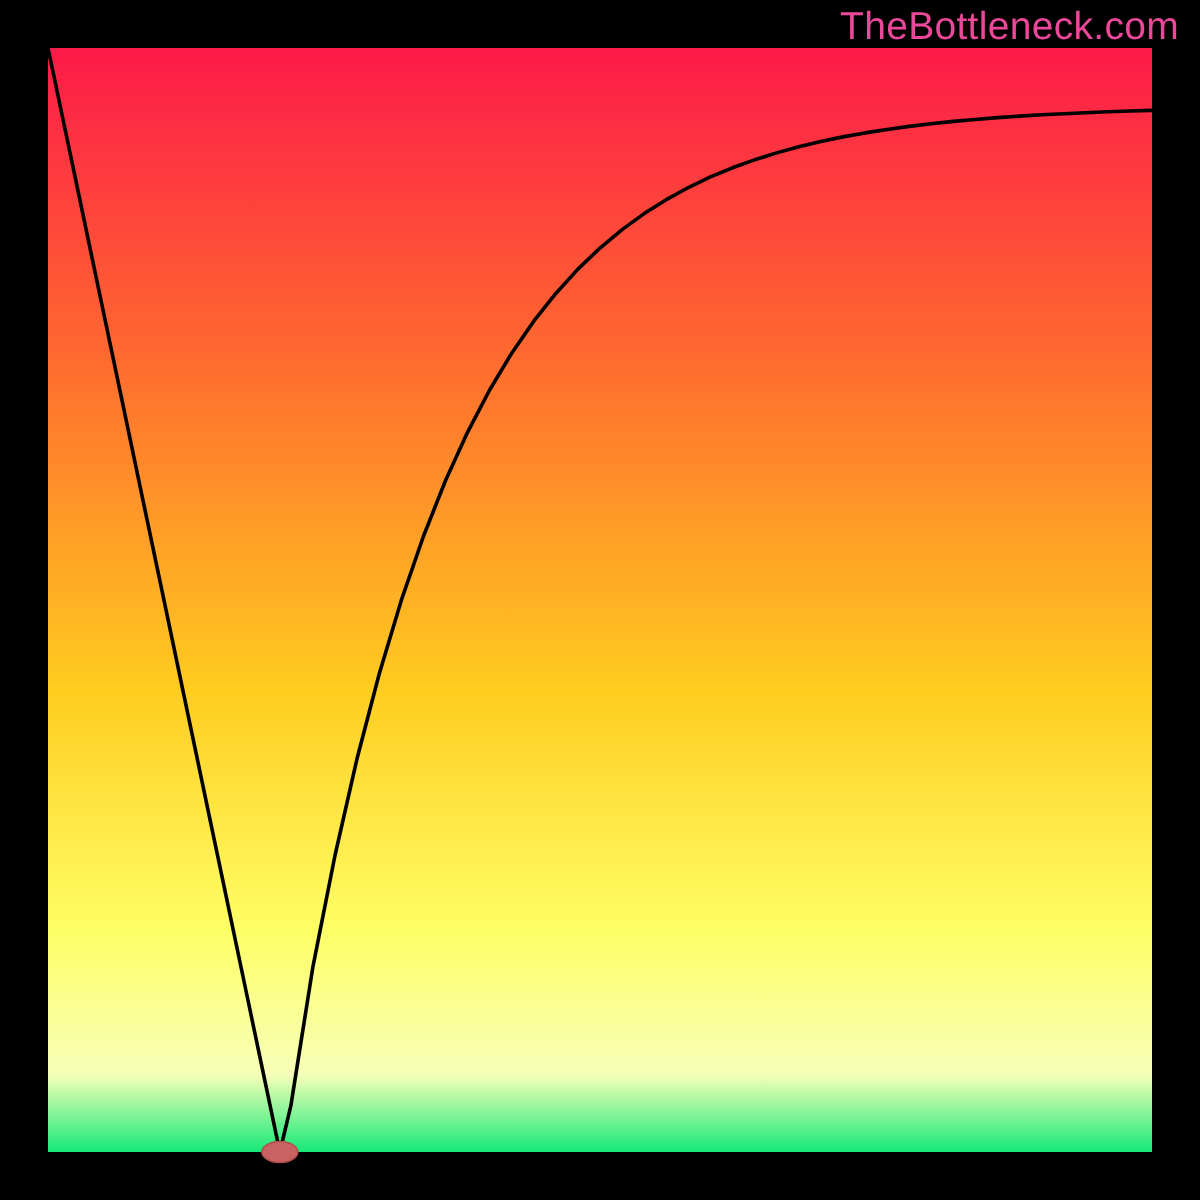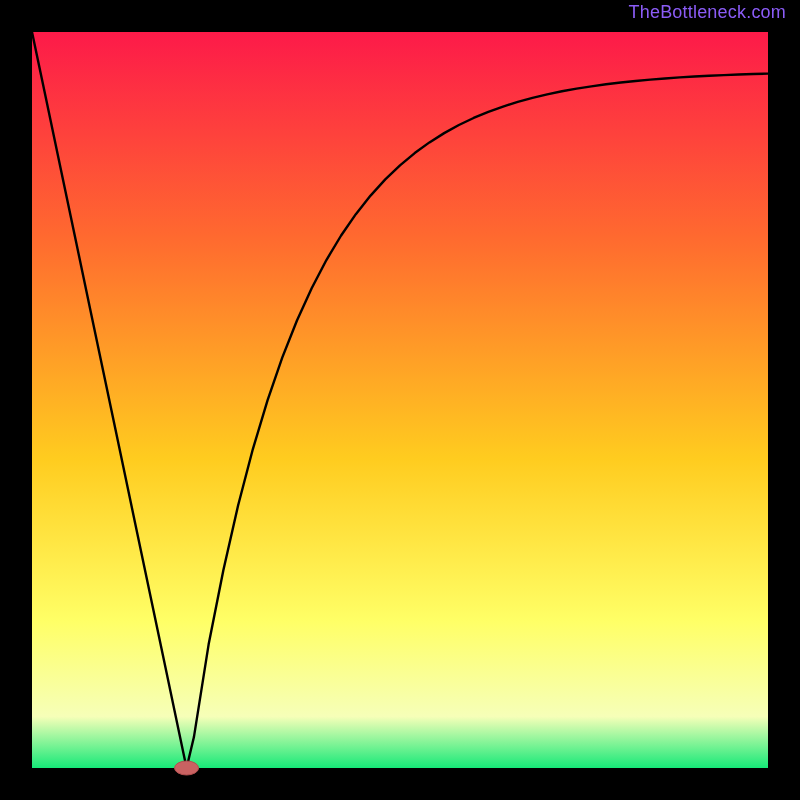--- a/index.html
+++ b/index.html
@@ -1,17 +1,17 @@
 <!DOCTYPE html>
 <html><head>
 <meta charset="utf-8">
 <style>
   html,body{margin:0;padding:0;width:800px;height:800px;overflow:hidden;background:#fff;font-family:Arial,Helvetica,sans-serif}
   .wrap{position:relative;width:800px;height:800px}
-  .watermark{position:absolute;top:2px;right:14px;color:#8b5cf6;font-size:18px;font-weight:400;letter-spacing:.2px}
+  .watermark{position:absolute;top:2px;right:14px;color:#ec4899;font-size:26px;font-weight:400;letter-spacing:.2px}
   svg{display:block}
 </style>
 </head>
 <body>
 <div class="wrap">
   <div class="watermark">TheBottleneck.com</div>
   <svg id="plot" width="800" height="800" viewBox="0 0 800 800">
       <defs>
         <linearGradient id="bg" x1="0" y1="0" x2="0" y2="1">
           <stop offset="0%" stop-color="#fd1a49"></stop>

